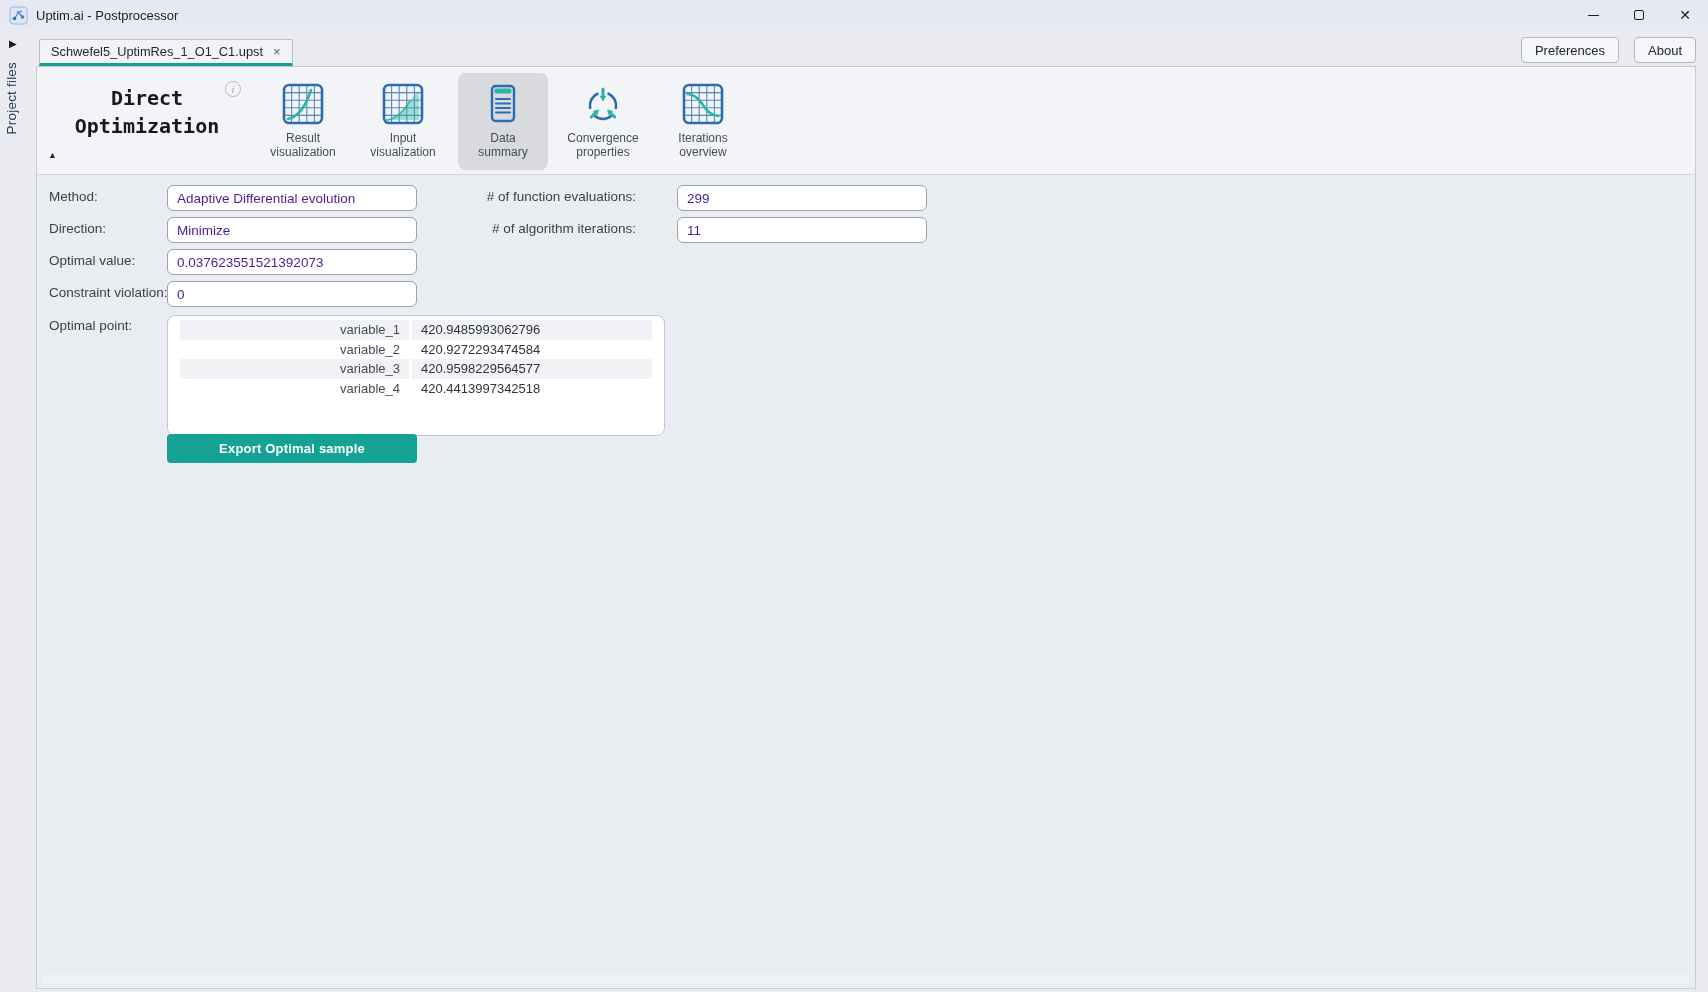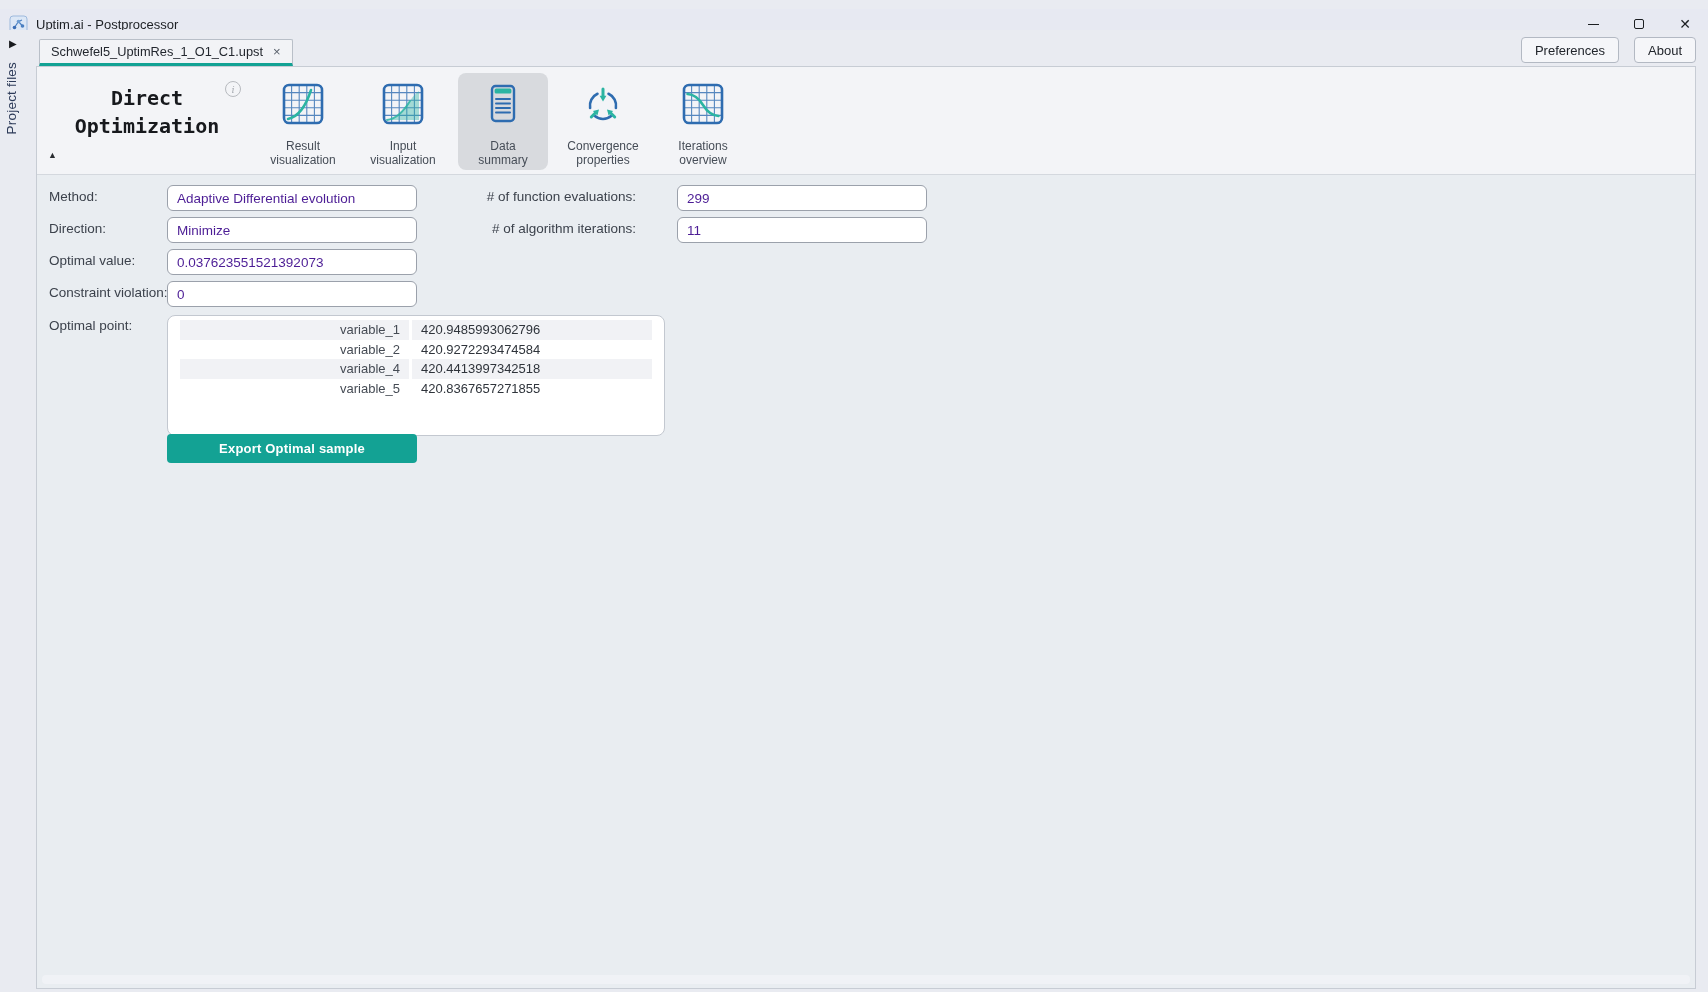--- a/index.html
+++ b/index.html
@@ -1,20 +1,20 @@
 <!DOCTYPE html>
 <html style="--accent: #13a294; --icon-blue: #2e6cb0; --icon-teal: #2bb4a2;"><head>
 <meta charset="utf-8">
 <style>
   * { margin:0; padding:0; box-sizing:border-box; }
   html,body { width:1708px; height:992px; overflow:hidden; }
   body { font-family:"Liberation Sans", sans-serif; background:#e9ebf1; position:relative; }
 
   
-  .titlebar { position:absolute; left:0; top:9px; width:1708px; height:30px;
+  .titlebar { position:absolute; left:0; top:0; width:1708px; height:30px;
               background:#e7e9f2; display:flex; align-items:center; }
   .app-icon { margin-left:9px; width:19px; height:19px; flex:0 0 auto; }
   .title-text { margin-left:8px; font-size:13px; color:#1c1f24; }
   .win-controls { position:absolute; right:0; top:0; height:30px; display:flex; }
   .win-btn { width:46px; height:30px; display:flex; align-items:center; justify-content:center; cursor:default; }
   .glyph-min { display:block; width:11px; border-top:1.3px solid #1b1e22; }
   .glyph-max { display:block; width:10px; height:10px; border:1.3px solid #1b1e22; border-radius:2px; }
   .glyph-close { font-size:14px; color:#1b1e22; line-height:1; }
 
   
@@ -48,21 +48,21 @@
              color:#17191d; line-height:28px; }
   .collapse-btn { position:absolute; left:11px; top:83px; font-size:9px; color:#2a2d31; cursor:default; }
   .info-btn { position:absolute; left:188px; top:14px; width:16px; height:16px; border:1.6px solid #b7babf;
               border-radius:50%; color:#a9adb3; font-family:"DejaVu Serif", serif; font-style:italic;
               font-size:10px; display:flex; align-items:center; justify-content:center; cursor:default; }
 
   .toolbar-item { position:absolute; top:6px; width:90px; height:97px; border-radius:8px;
                   display:flex; flex-direction:column; align-items:center; padding-top:9px; cursor:default; }
   .toolbar-item.selected { background:#d8dade; }
   .tb-1 { left:221px; } .tb-2 { left:321px; } .tb-3 { left:421px; } .tb-4 { left:521px; } .tb-5 { left:621px; }
-  .tb-label { margin-top:13px; font-size:12px; color:#464d57; text-align:center; line-height:14px; }
+  .tb-label { margin-top:5px; font-size:12px; color:#464d57; text-align:center; line-height:14px; }
 
   .ic-blue   { stroke:var(--icon-blue); fill:none; }
   .ic-grid   { stroke:var(--icon-blue); fill:none; opacity:.8; }
   .ic-teal   { stroke:var(--icon-teal); fill:none; }
   .ic-teal-f { fill:var(--icon-teal); }
   .ic-teal-a { fill:var(--icon-teal); opacity:.4; }
 
   
   .f-label { position:absolute; font-size:13.5px; color:#3c424c; white-space:nowrap; }
   .f-input { position:absolute; width:250px; height:26px; background:#fff; border:1px solid #9ba1ab;
@@ -230,26 +230,26 @@
     <div class="opt-table">
       <div class="opt-row">
         <span class="opt-name">variable_1</span>
         <span class="opt-value">420.9485993062796</span>
       </div>
       <div class="opt-row">
         <span class="opt-name">variable_2</span>
         <span class="opt-value">420.9272293474584</span>
       </div>
       <div class="opt-row">
+        <span class="opt-name">variable_3</span>
+        <span class="opt-value">420.9598229564577</span>
+      </div>
+      <div class="opt-row">
         <span class="opt-name">variable_4</span>
         <span class="opt-value">420.4413997342518</span>
       </div>
-      <div class="opt-row">
-        <span class="opt-name">variable_5</span>
-        <span class="opt-value">420.8367657271855</span>
-      </div>
     </div>
 
     <button class="export-btn">Export Optimal sample</button>
 
     <div class="panel-scroll"></div>
   </div>
 </div>
 
 </body></html>

